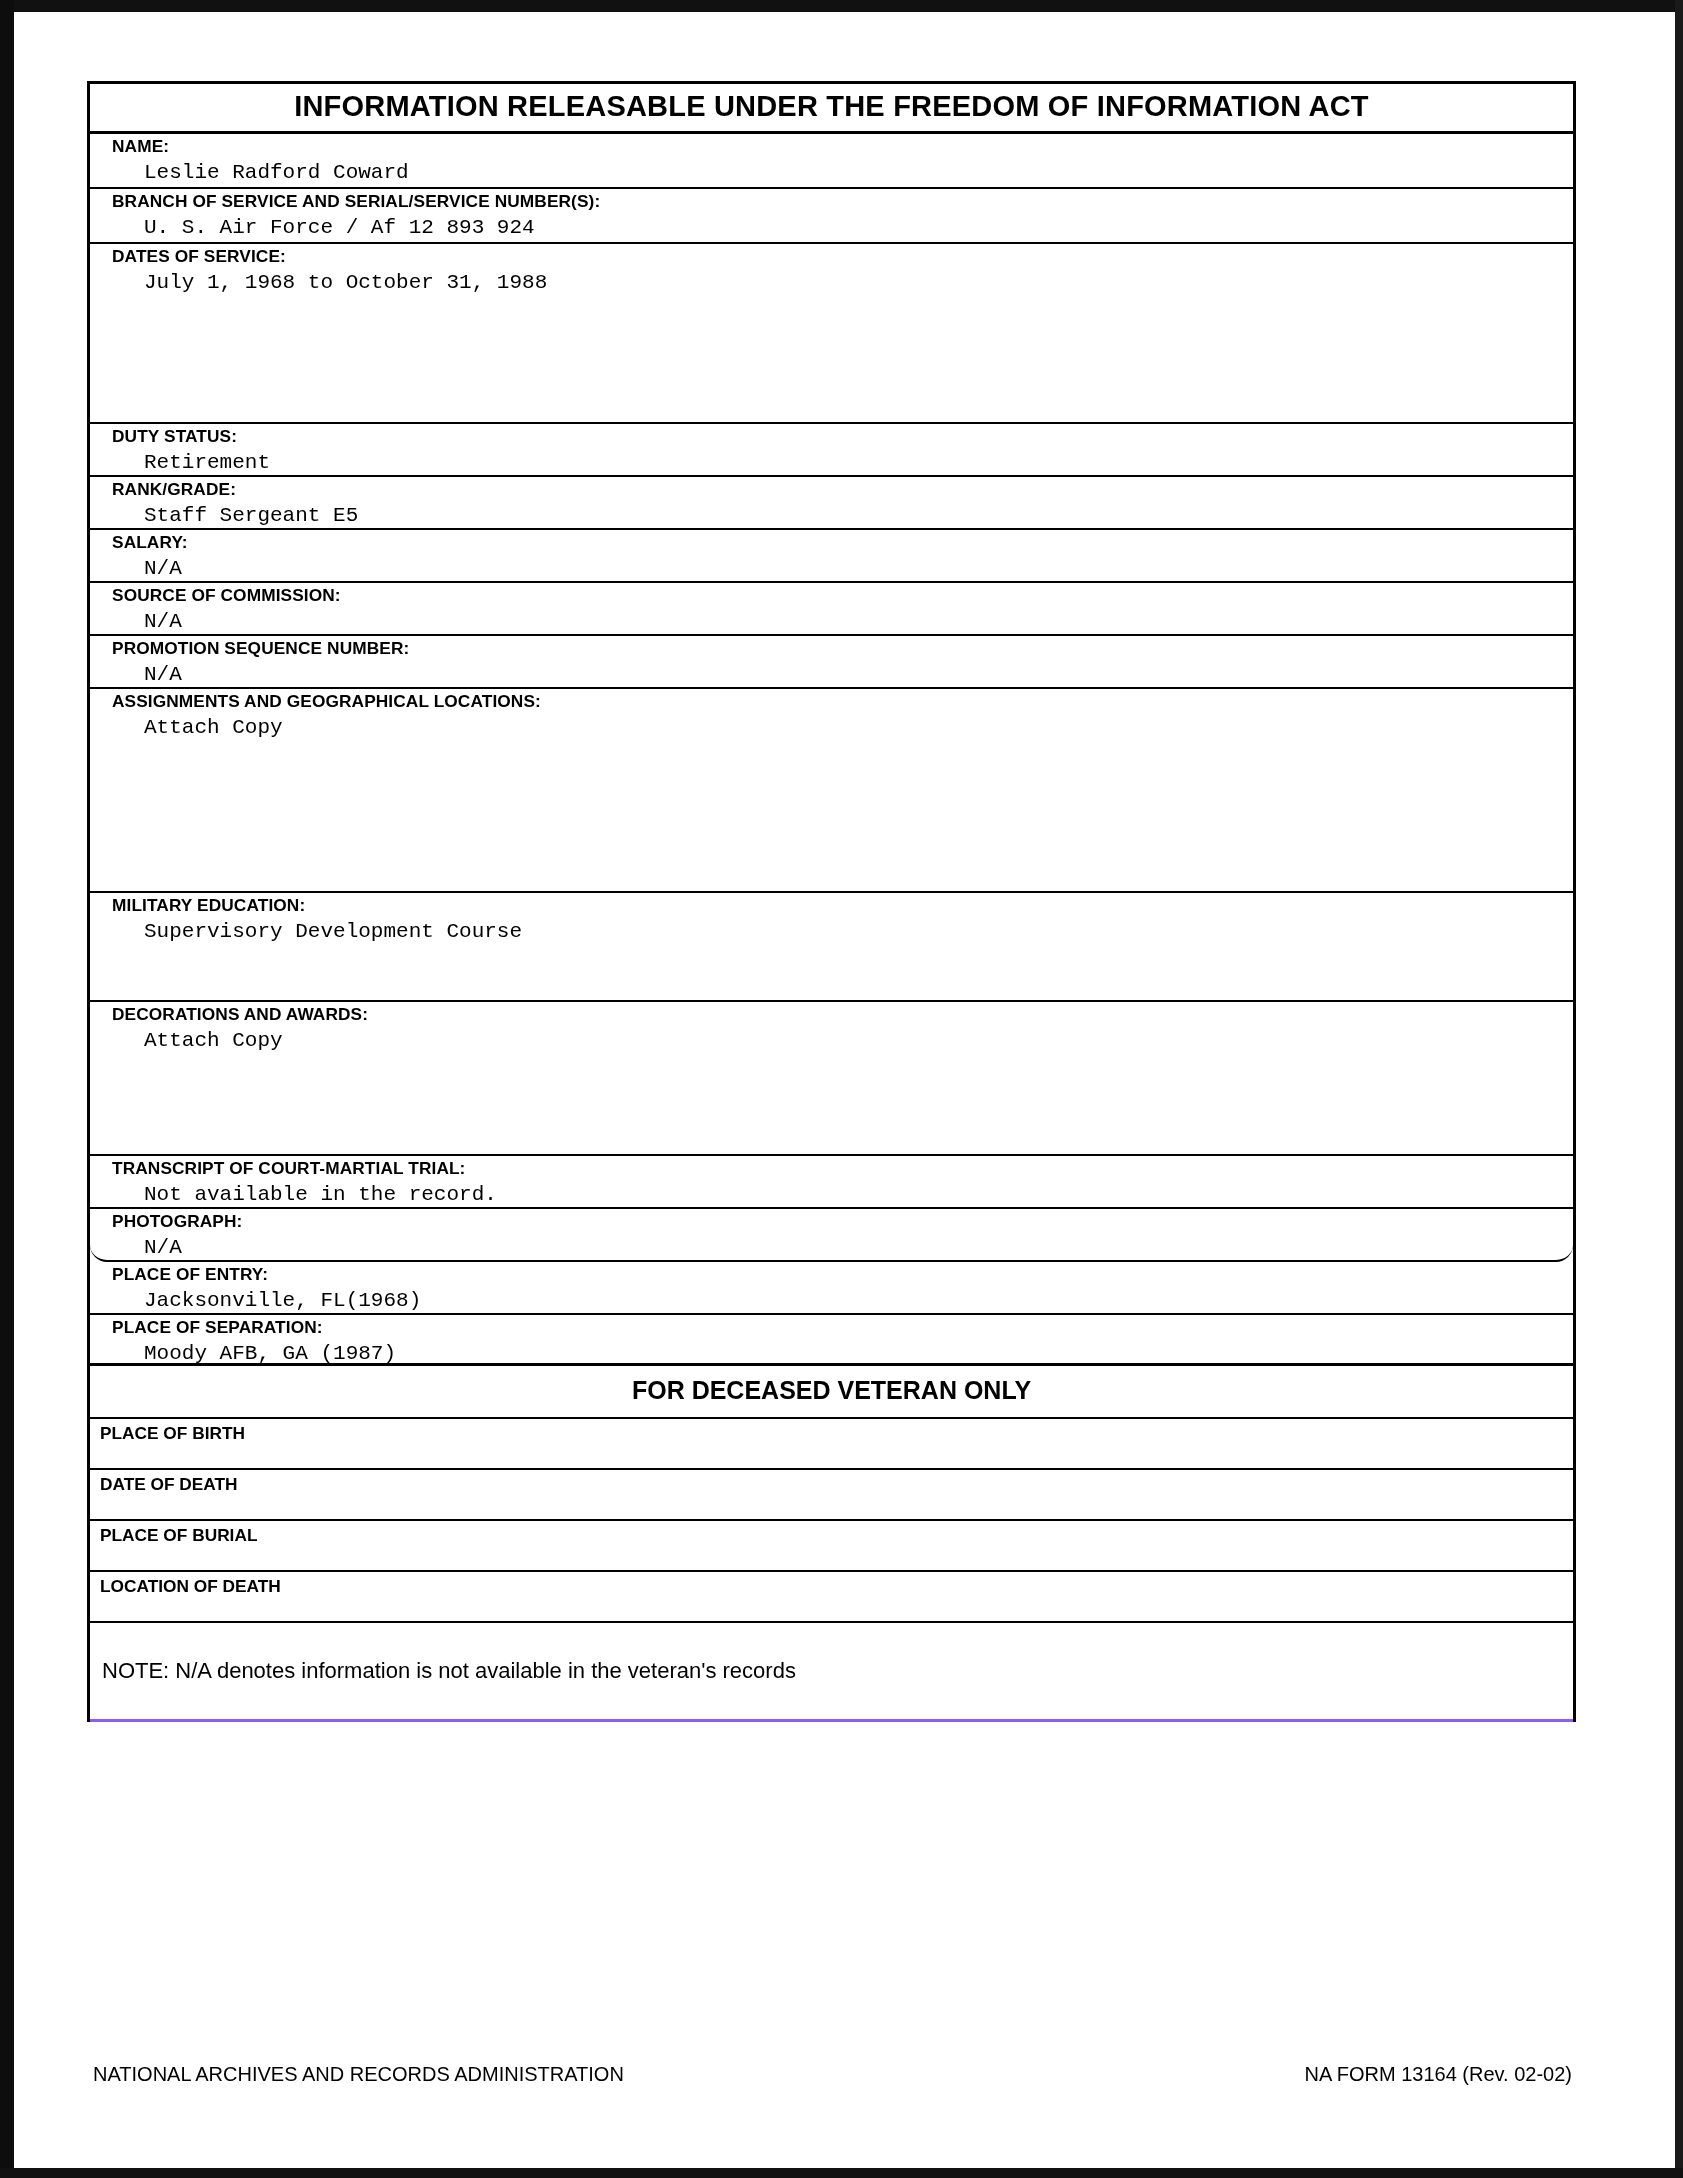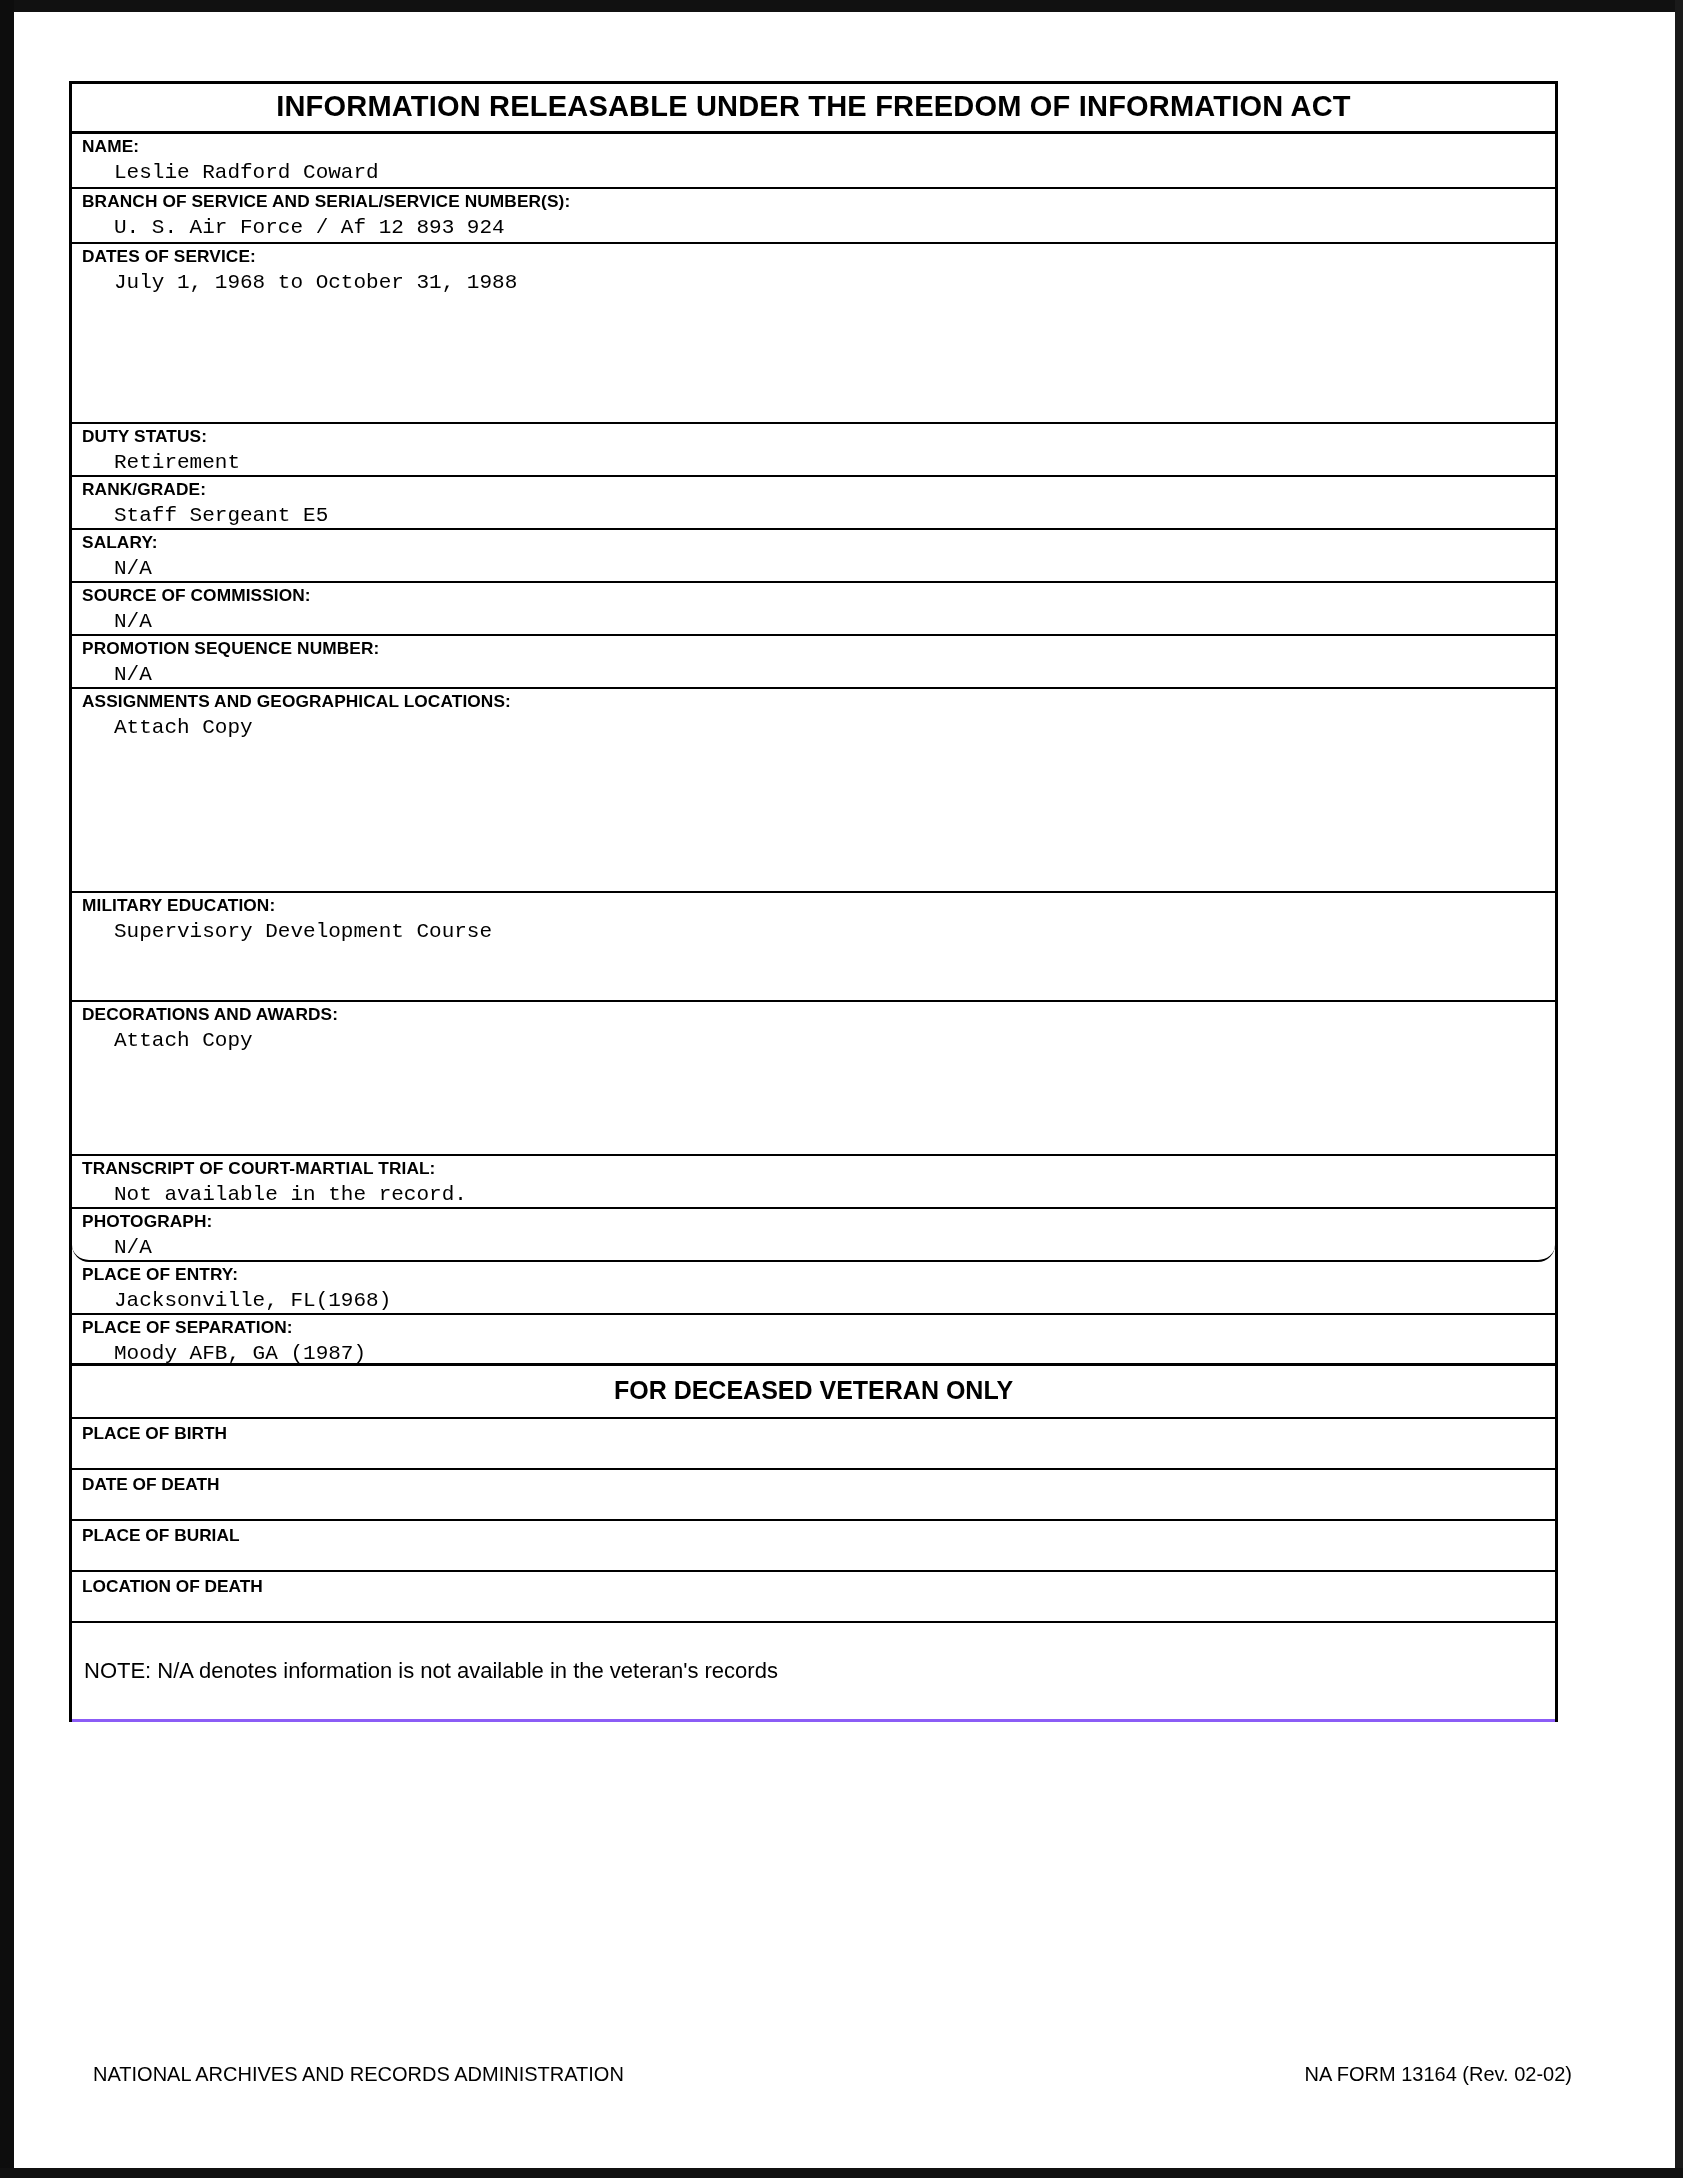--- a/index.html
+++ b/index.html
@@ -42,21 +42,21 @@
   }
   .scan-edge-right {
     position: absolute;
     right: 0; top: 0;
     width: 8px; height: 2178px;
     background: #1a1a1a;
   }
 
   .form {
     position: absolute;
-    left: 69px;
+    left: 87px;
     top: 81px;
     width: 1489px;
     border: 3px solid #000;
     border-bottom: none;
     box-sizing: border-box;
     background: #fff;
   }
 
   .title-row {
     border-bottom: 3px solid #000;
@@ -64,21 +64,21 @@
     padding: 6px 0 8px 0;
   }
   .title-row .title-text {
     font-size: 29px;
     font-weight: bold;
     letter-spacing: 0.2px;
   }
 
   .field {
     border-bottom: 2px solid #000;
-    padding: 3px 0 0 0;
+    padding: 3px 0 0 12px;
     box-sizing: border-box;
   }
   .field .label {
     font-size: 17.3px;
     font-weight: bold;
     padding-left: 10px;
     line-height: 1.15;
     letter-spacing: 0.1px;
   }
   .field .value {

